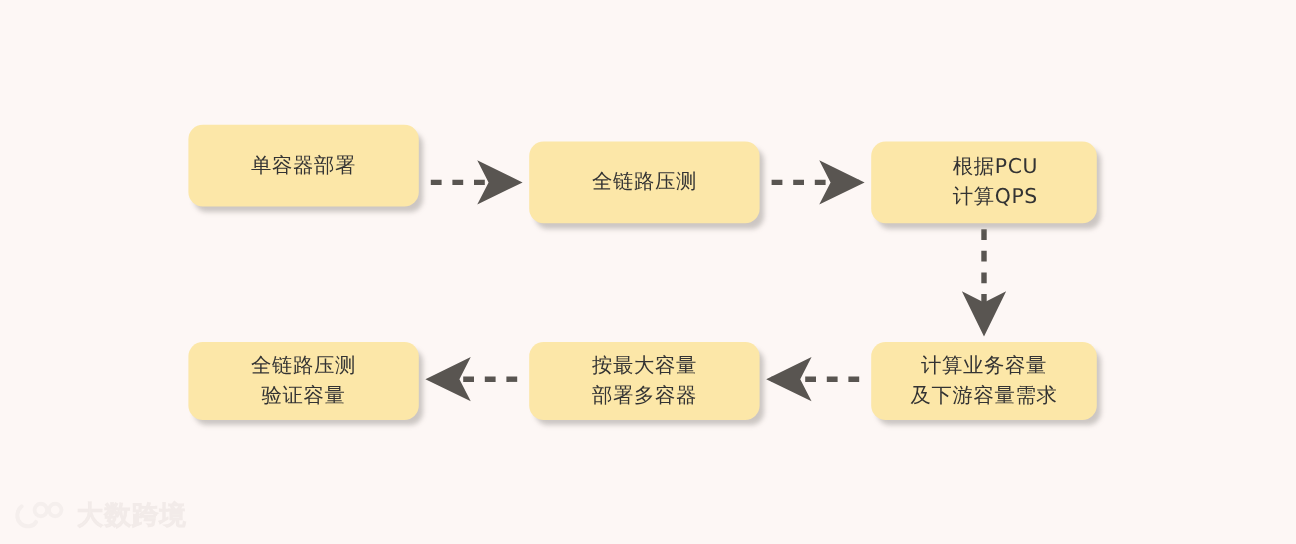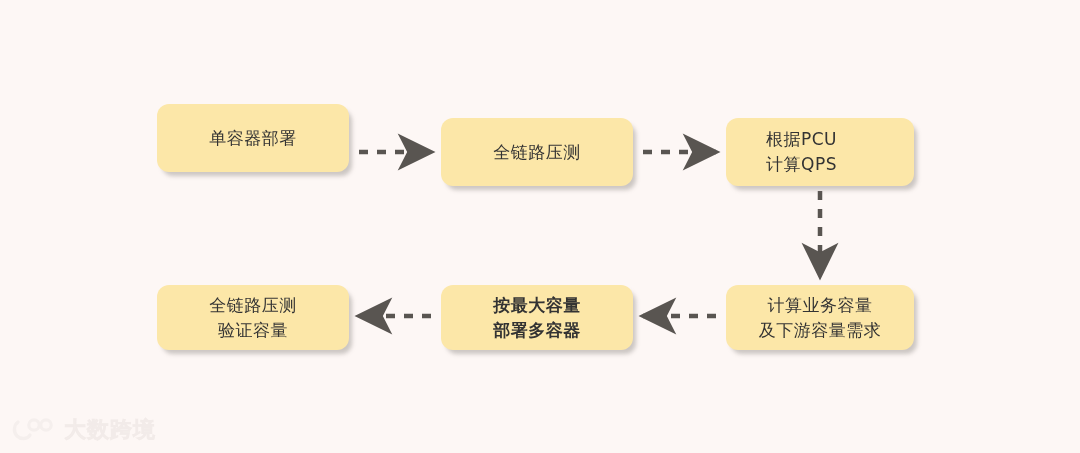--- a/index.html
+++ b/index.html
@@ -37,29 +37,29 @@
     letter-spacing: 0.5px;
     text-align: center;
     user-select: none;
   }
   .node .label {
     white-space: pre-line;
   }
   .node.align-left {
     justify-content: flex-start;
     text-align: left;
-    padding-left: 40px;
+    padding-left: 68px;
   }
 
   
   #node-0 { left: 157px; top: 104px;  width: 192px; height: 68px; }
   #node-1 { left: 441px; top: 118px;  width: 192px; height: 68px; }
   #node-2 { left: 726px; top: 118px;  width: 188px; height: 68px; }
   #node-3 { left: 726px; top: 285px;  width: 188px; height: 65px; }
-  #node-4 { left: 441px; top: 285px;  width: 192px; height: 65px; font-weight: bold; }
+  #node-4 { left: 441px; top: 285px;  width: 192px; height: 65px; }
   #node-5 { left: 157px; top: 285px;  width: 192px; height: 65px; }
 
   
   #edges {
     position: absolute;
     left: 0; top: 0;
     width: 1080px;
     height: 453px;
     pointer-events: none;
   }

